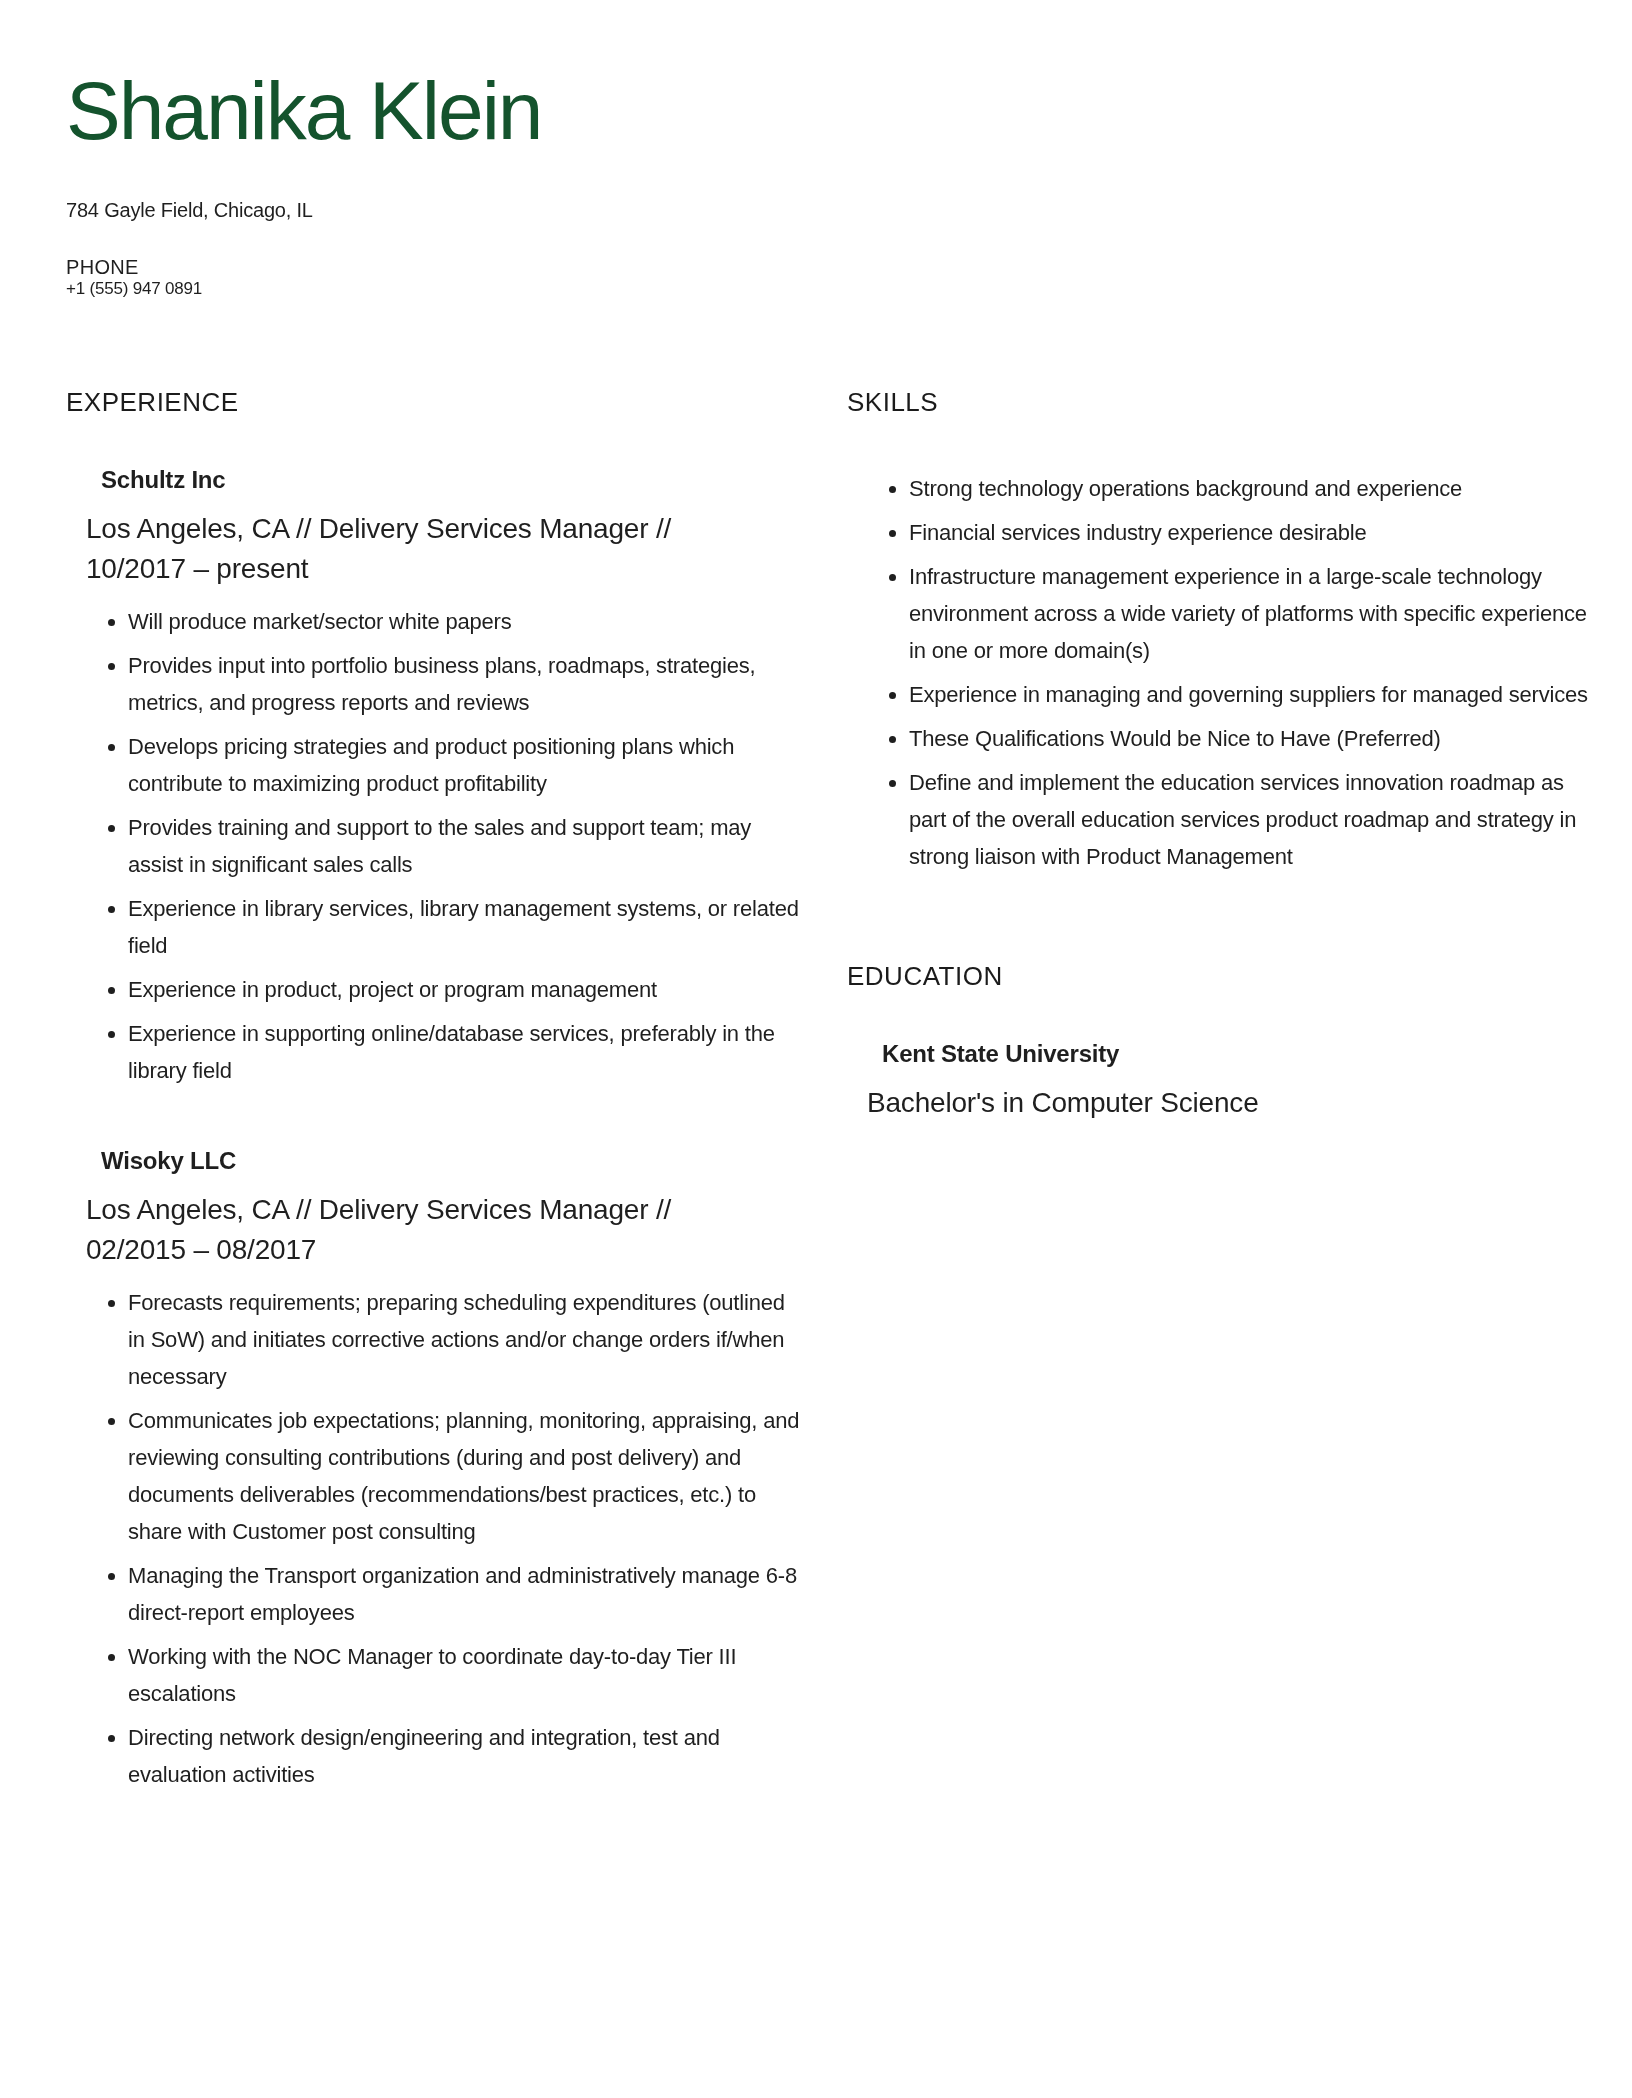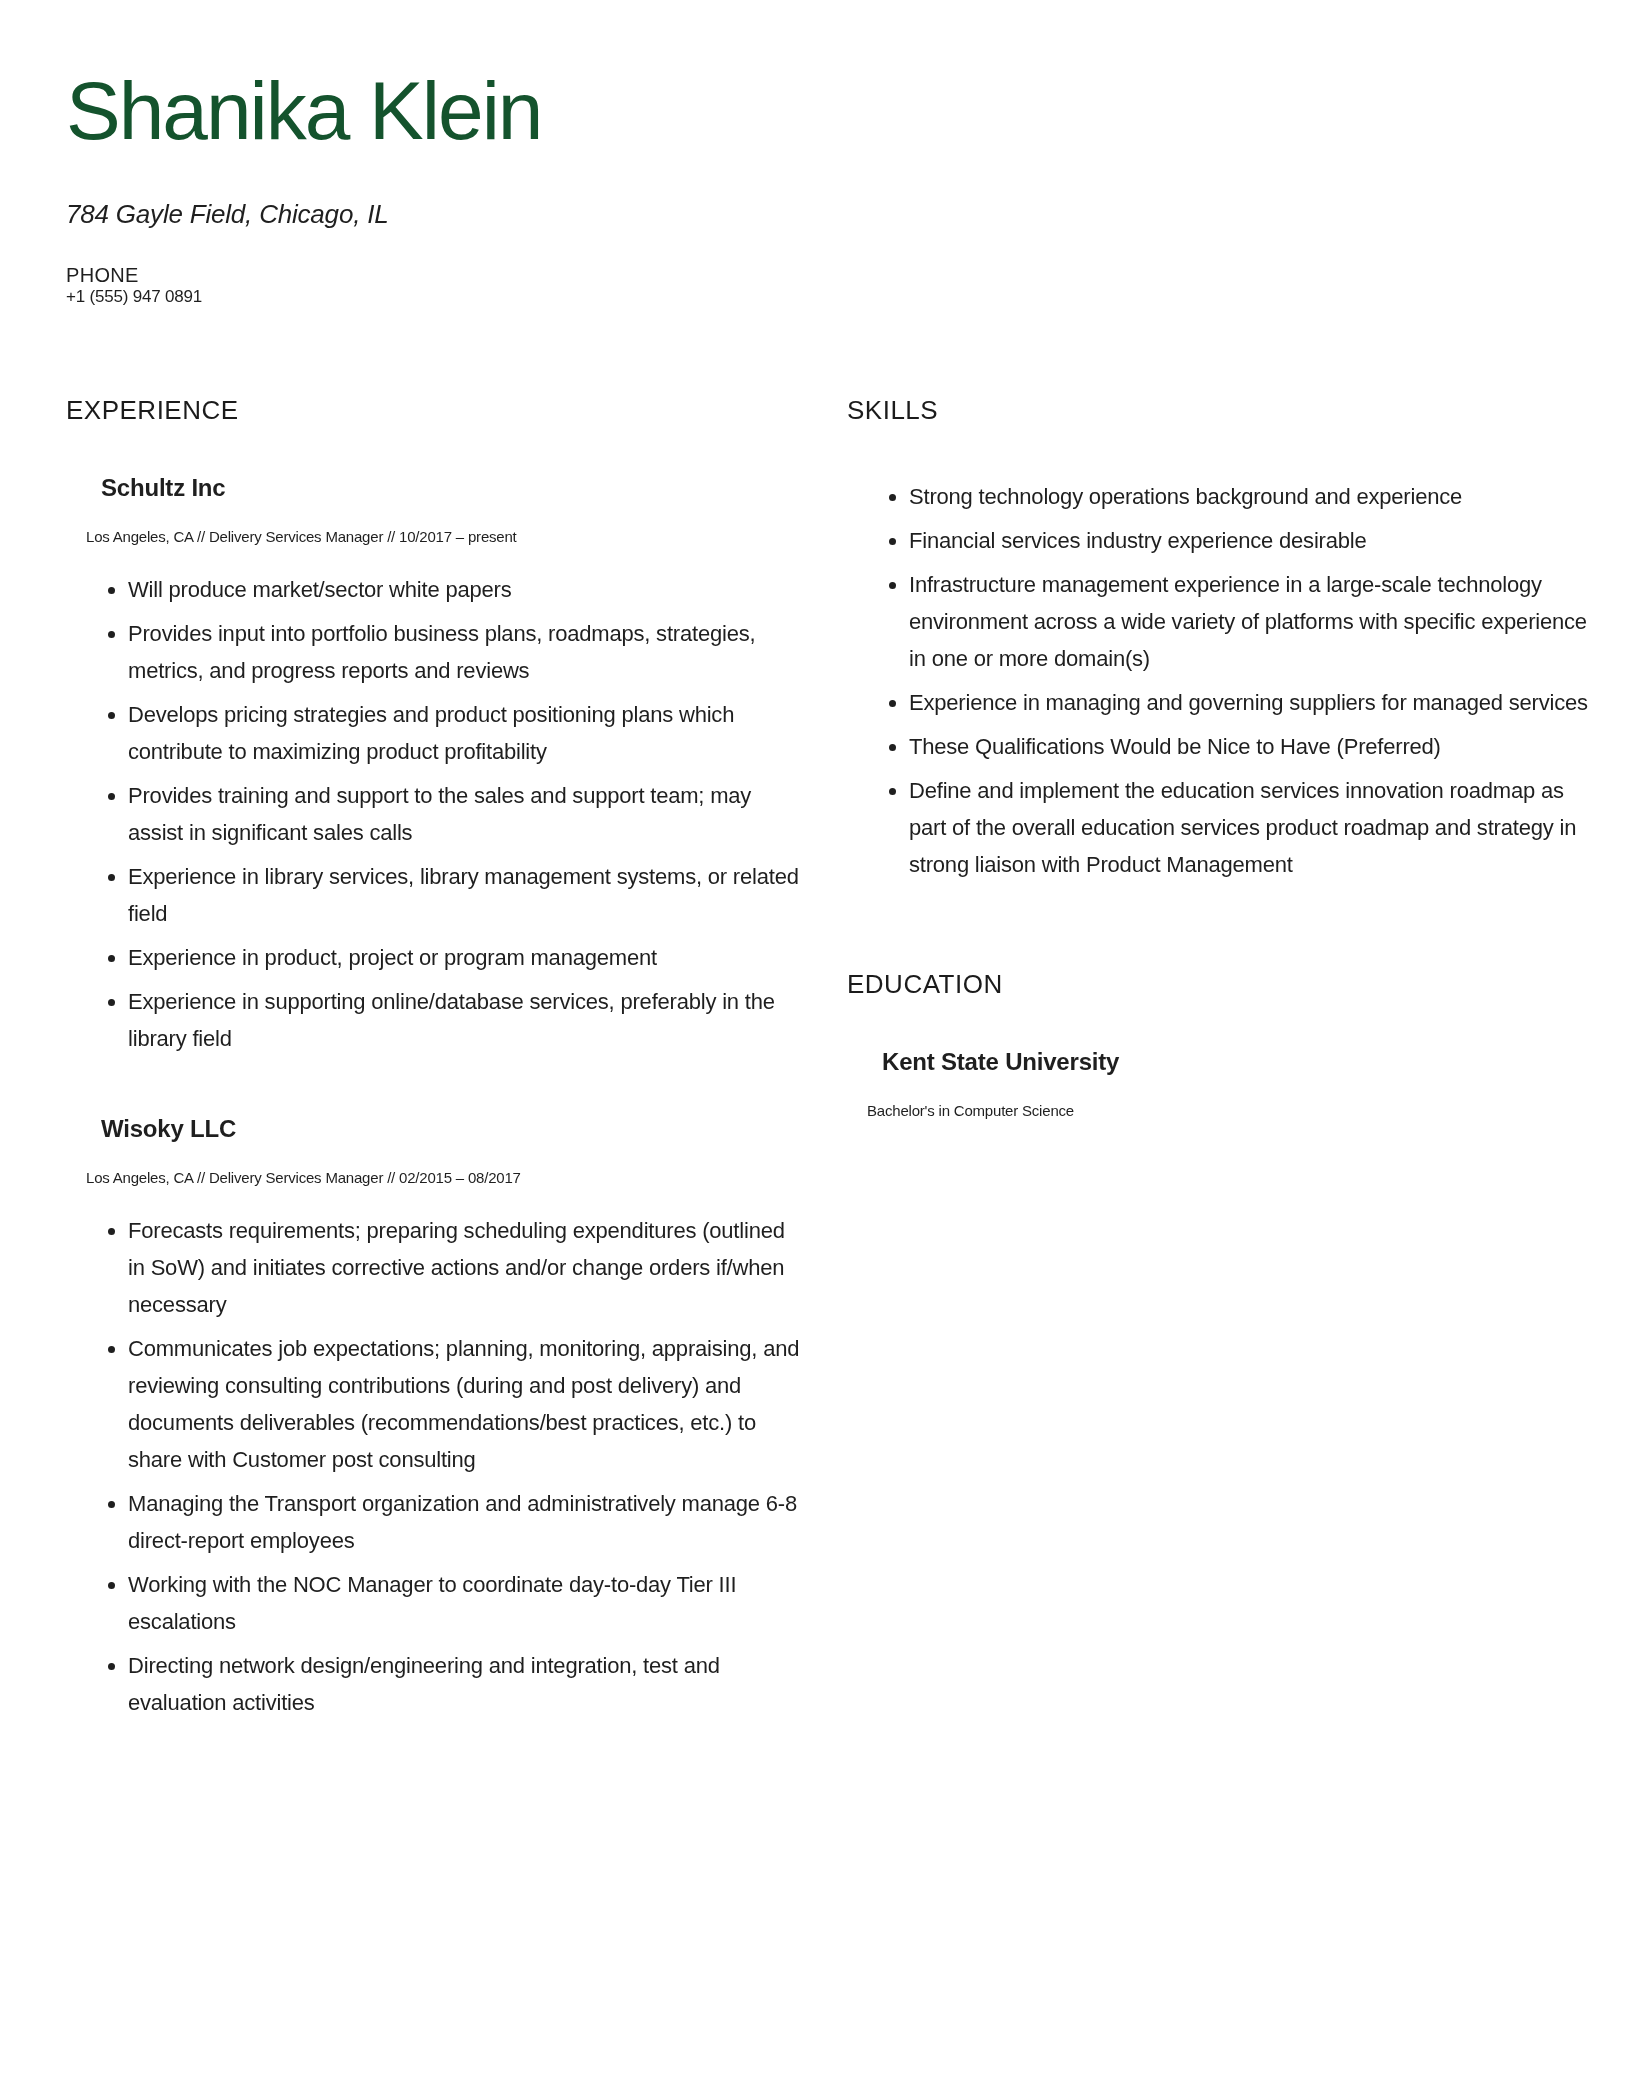--- a/index.html
+++ b/index.html
@@ -20,23 +20,22 @@
   .name {
     margin: 22px 0 0 0;
     font-size: 82px;
     font-weight: 400;
     letter-spacing: -2px;
     line-height: 1.25;
     color: #14532d;
   }
   .address {
     margin-top: 36px;
-    font-size: 26px;
+    font-size: 20px;
     letter-spacing: -0.2px;
-    font-style: italic;
   }
   .phone-label {
     margin-top: 34px;
     font-size: 20px;
     font-weight: 400;
     letter-spacing: 0.3px;
   }
   .phone-value {
     font-size: 17px;
     letter-spacing: -0.2px;
@@ -60,21 +59,21 @@
   }
   .entry + .entry { margin-top: 58px; }
   .entry-title {
     margin: 15px;
     font-size: 24px;
     font-weight: 700;
     letter-spacing: -0.2px;
   }
   .entry-meta {
     margin-top: 12px;
-    font-size: 15px;
+    font-size: 28px;
     line-height: 40px;
     letter-spacing: -0.2px;
     max-width: 690px;
   }
   ul.bullets {
     margin: 14px 0 0 0;
     padding-left: 42px;
     list-style: disc;
   }
   ul.bullets li {

